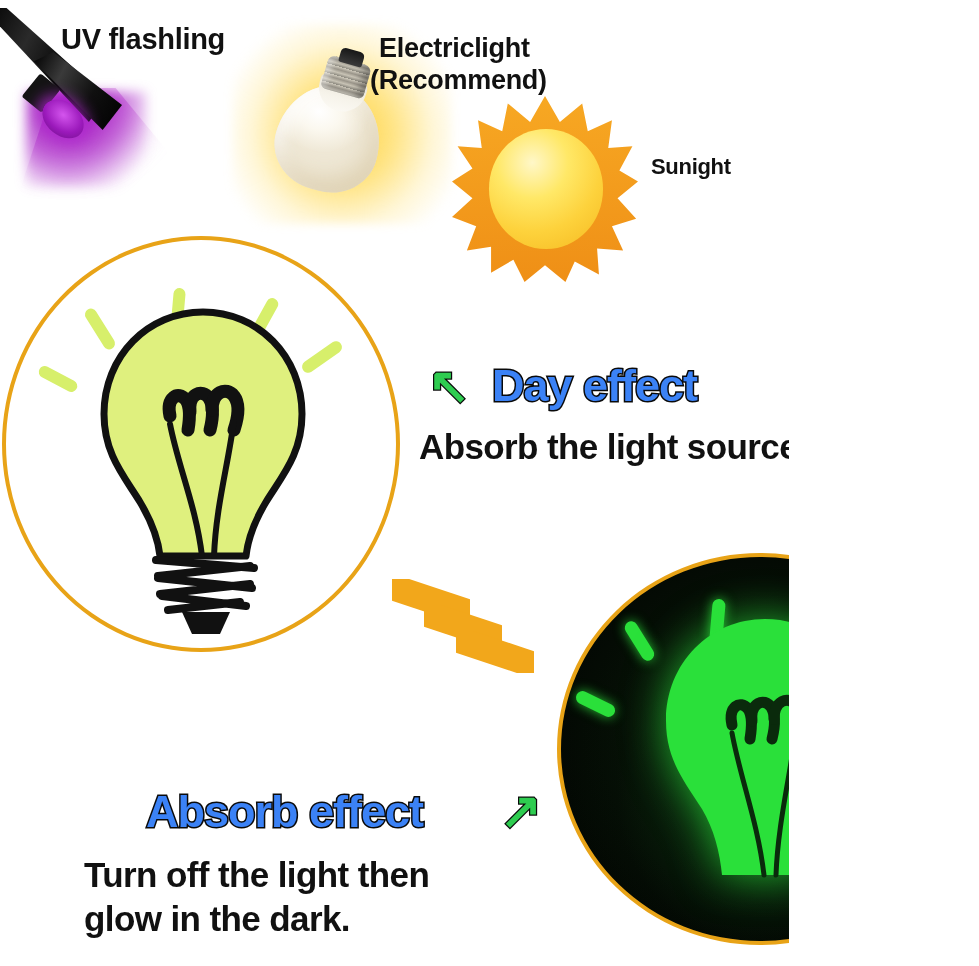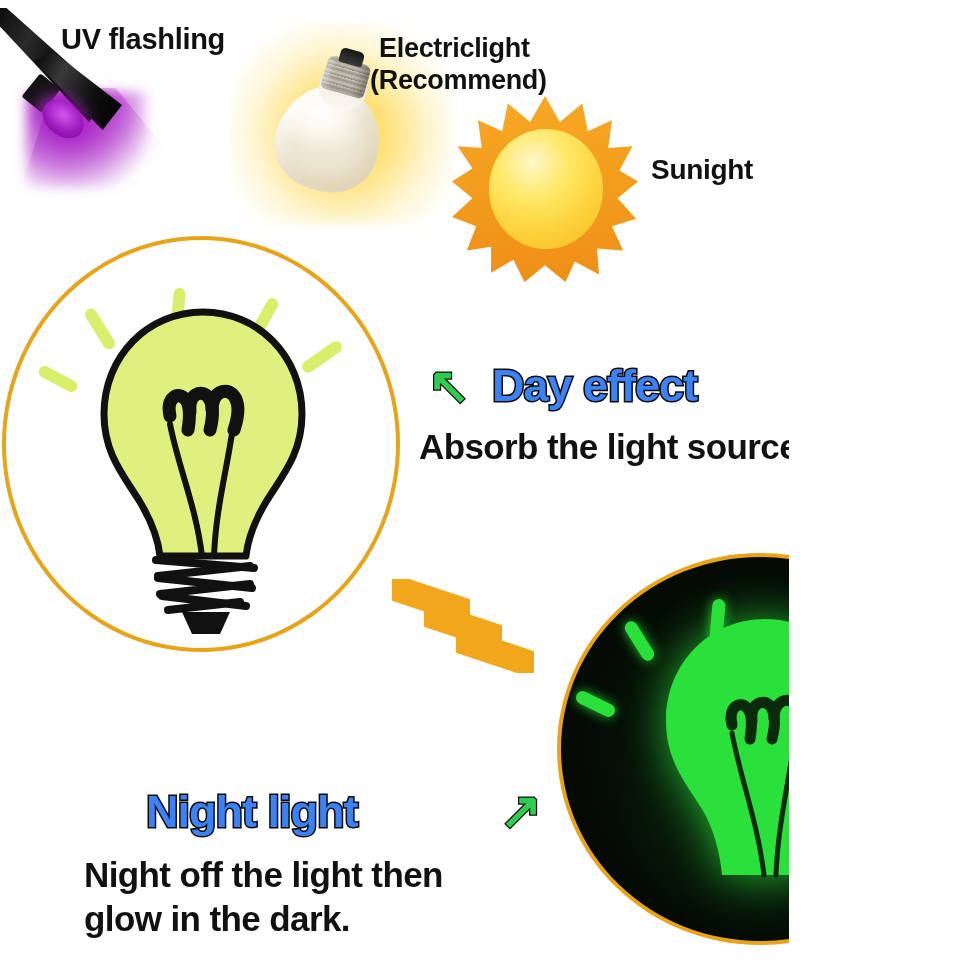--- a/index.html
+++ b/index.html
@@ -201,21 +201,21 @@
       <div id="elec-tip"></div>
     </div>
   </div>
   <div class="lbl" style="left:379px;top:26px;font-size:27px;">Electriclight</div>
   <div class="lbl" style="left:370px;top:58px;font-size:27px;">(Recommend)</div>
 
   <div id="sun-wrap">
     <div id="sun-rays"></div>
     <div id="sun-disc"></div>
   </div>
-  <div class="lbl" style="left:651px;top:147px;font-size:28px;">Sunight</div>
+  <div class="lbl" style="left:651px;top:147px;font-size:22px;">Sunight</div>
 
   <div id="day-circle">
     <div class="ray-day" style="left:166px;top:48px;width:12px;height:46px;transform:rotate(5deg);"></div>
     <div class="ray-day" style="left:252px;top:56px;width:12px;height:46px;transform:rotate(29deg);"></div>
     <div class="ray-day" style="left:88px;top:66px;width:12px;height:46px;transform:rotate(-32deg);"></div>
     <div class="ray-day" style="left:310px;top:94px;width:12px;height:46px;transform:rotate(55deg);"></div>
     <div class="ray-day" style="left:46px;top:118px;width:12px;height:42px;transform:rotate(-62deg);"></div>
   </div>
 
   <svg id="day-bulb-svg" viewBox="0 0 250 330">
@@ -253,18 +253,18 @@
 
   <svg id="night-bulb-svg" viewBox="0 0 250 320" style="filter:drop-shadow(0 0 22px rgba(42,224,58,.75));">
     <path d="M125 6 C70 6 26 50 26 108 C26 148 46 170 62 196 C74 216 80 240 82 262 L168 262 C170 240 176 216 188 196 C204 170 224 148 224 108 C224 50 180 6 125 6 Z" fill="#2ae03a"></path>
     <path d="M92 112 C88 94 100 86 108 96 C112 102 112 114 110 126" fill="none" stroke="#0a2a0c" stroke-width="11" stroke-linecap="round"></path>
     <path d="M112 108 C110 90 124 84 131 94 C136 102 135 114 132 126" fill="none" stroke="#0a2a0c" stroke-width="11" stroke-linecap="round"></path>
     <path d="M134 106 C134 88 148 82 156 92 C162 100 160 114 156 126" fill="none" stroke="#0a2a0c" stroke-width="11" stroke-linecap="round"></path>
     <path d="M92 120 C100 164 118 210 124 262" fill="none" stroke="#0a2a0c" stroke-width="5" stroke-linecap="round"></path>
     <path d="M156 116 C150 164 138 210 136 262" fill="none" stroke="#0a2a0c" stroke-width="5" stroke-linecap="round"></path>
   </svg>
 
-  <div class="eff" style="left:146px;top:778px;">Night light</div>
+  <div class="eff" style="left:146px;top:778px;">Absorb effect</div>
   <div class="arrow-g" style="left:500px;top:774px;font-size:50px;">↗</div>
-  <div class="eff-body" style="left:84px;top:846px;">Night off the light then</div>
+  <div class="eff-body" style="left:84px;top:846px;">Turn off the light then</div>
   <div class="eff-body" style="left:84px;top:890px;">glow in the dark.</div>
 
 </div>
 
 </body></html>

